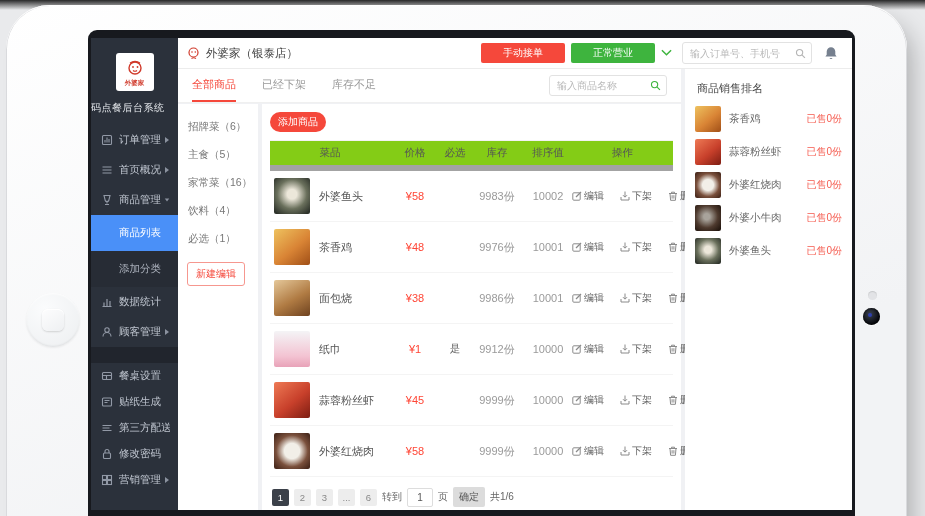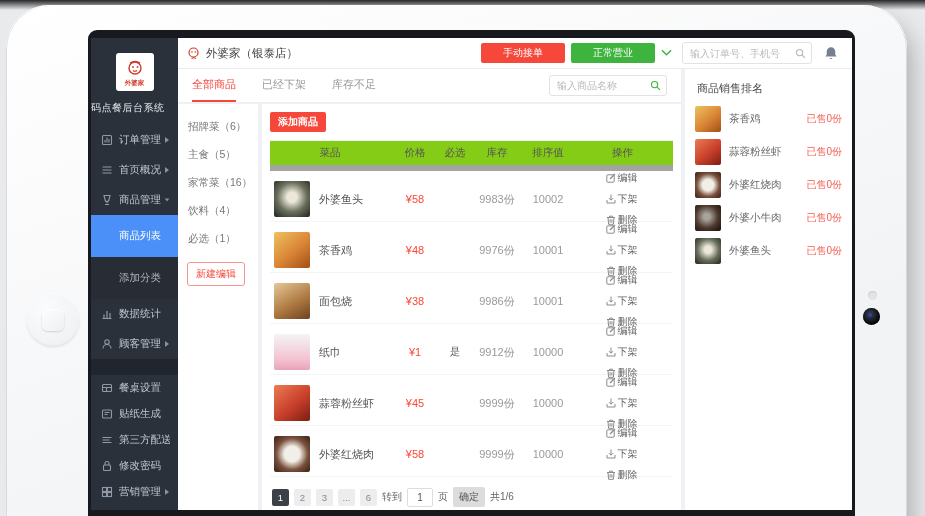--- a/index.html
+++ b/index.html
@@ -34,21 +34,21 @@
   .sidebar{width:87px;flex:0 0 87px;background:#2b313b;display:flex;flex-direction:column;}
   .logo-box{width:38px;height:38px;background:#fff;border-radius:3px;margin:15px auto 6px;
     display:flex;flex-direction:column;align-items:center;justify-content:center;}
   .logo-box svg{display:block;}
   .logo-text{font-size:6.5px;color:#d0392a;line-height:6px;margin-top:1px;font-weight:bold;}
   .sys-title{color:#e3e6ea;font-size:10px;text-align:left;margin:4px 0 10px;letter-spacing:.5px;}
   .s-item{height:30px;display:flex;align-items:center;padding:0 8px 0 10px;color:#bfc5cf;cursor:pointer;}
   .s-item .s-ico{width:12px;height:12px;margin-right:6px;color:#9299a6;flex:0 0 12px;}
   .s-item .s-lbl{flex:1;font-size:10.5px;white-space:nowrap;overflow:hidden;}
   .s-item .arr{width:6px;height:8px;color:#8b929f;}
-  .s-sub{height:42px;display:flex;align-items:center;padding-left:28px;background:#272c35;
+  .s-sub{height:36px;display:flex;align-items:center;padding-left:28px;background:#272c35;
     color:#aab0bb;font-size:10.5px;cursor:pointer;}
   .s-sub.active{background:#4a90f8;color:#fff;}
   .s-sep{height:16px;background:#21252d;}
   .grp2 .s-item{height:26px;}
   svg.ic{display:block;width:100%;height:100%;}
   
   .main{flex:1;display:flex;flex-direction:column;min-width:0;}
   .topbar{height:30px;flex:0 0 30px;background:#fff;border-bottom:1px solid #ececec;
     display:flex;align-items:center;padding:0 14px 0 8px;}
   .mini-logo{width:15px;height:15px;margin-right:5px;}
@@ -77,34 +77,34 @@
   .tab.active{color:#f5483b;border-bottom-color:#f5483b;}
   .tabstrip .search-pill{align-self:center;width:106px;height:19px;}
   .cols{flex:1;display:flex;margin-top:1px;min-height:0;}
   .cat-panel{width:80px;flex:0 0 80px;background:#fff;margin-right:4px;padding-top:8px;}
   .cat-item{height:28px;line-height:28px;padding-left:10px;font-size:10.5px;color:#777;
     white-space:nowrap;cursor:pointer;}
   .new-cat{display:inline-block;margin:10px 0 0 9px;padding:4px 8px;border:1px solid #f6978f;
     color:#f5483b;font-size:10px;border-radius:3px;background:#fff;cursor:pointer;font-family:inherit;}
   .table-card{flex:1;background:#fff;padding:6px 8px 0;display:flex;flex-direction:column;min-width:0;}
   .add-btn{align-self:flex-start;background:#f5483b;color:#fff;border:none;font-size:10px;
-    padding:3px 8px;border-radius:2px;margin:2px 0 8px;cursor:pointer;font-family:inherit;font-weight:bold;}
+    padding:3px 8px;border-radius:10px;margin:2px 0 8px;cursor:pointer;font-family:inherit;}
   .thead,.trow{display:grid;grid-template-columns:120px 50px 30px 54px 48px 1fr;align-items:center;}
   .thead{height:24px;background:#84cc16;border-top:1px solid #f2f2f2;border-bottom:6px solid #a3a3a3;
     color:#555;font-size:10.5px;}
   .thead span{text-align:center;}
   .trow{height:50px;border-bottom:1px solid #f4f4f4;}
   .namecell{display:flex;align-items:center;padding-left:4px;}
   .thumb{width:36px;height:36px;border-radius:2px;flex:0 0 36px;}
   .namecell .nm{margin-left:9px;color:#555;font-size:11px;white-space:nowrap;}
   .c-price{color:#ff4636;text-align:center;font-size:11px;}
   .c-req{color:#666;text-align:center;font-size:10.5px;}
   .c-stock,.c-sort{color:#9a9a9a;text-align:center;font-size:11px;}
-  .c-ops{display:flex;align-items:center;justify-content:flex-end;gap:7px;padding-right:2px;
-    color:#666;font-size:10px;flex-direction:column;}
+  .c-ops{display:flex;align-items:center;justify-content:flex-end;gap:16px;padding-right:2px;
+    color:#666;font-size:10px;}
   .op{display:flex;align-items:center;gap:2px;cursor:pointer;white-space:nowrap;}
   .op .oi{width:10px;height:10px;color:#8a8a8a;}
   
   .t-fish{background:radial-gradient(circle at 50% 45%,#ece7da 18%,#6a705c 55%,#2e332b 90%);}
   .t-chicken{background:linear-gradient(140deg,#eec25f,#d98435 55%,#a04f17);}
   .t-bread{background:linear-gradient(150deg,#e5c89a,#b07b43 55%,#6e421f);}
   .t-tissue{background:linear-gradient(180deg,#f4f4f6,#f3c3d2 70%,#e8a2b8);}
   .t-shrimp{background:linear-gradient(140deg,#ee7a55,#c8402b 55%,#7d1d12);}
   .t-pork{background:radial-gradient(circle at 50% 50%,#f2efe8 30%,#7a503c 62%,#4a2b1e 90%);}
   .t-beef{background:radial-gradient(circle at 45% 45%,#a8a39b 15%,#4e3a2e 55%,#22160f 90%);}

